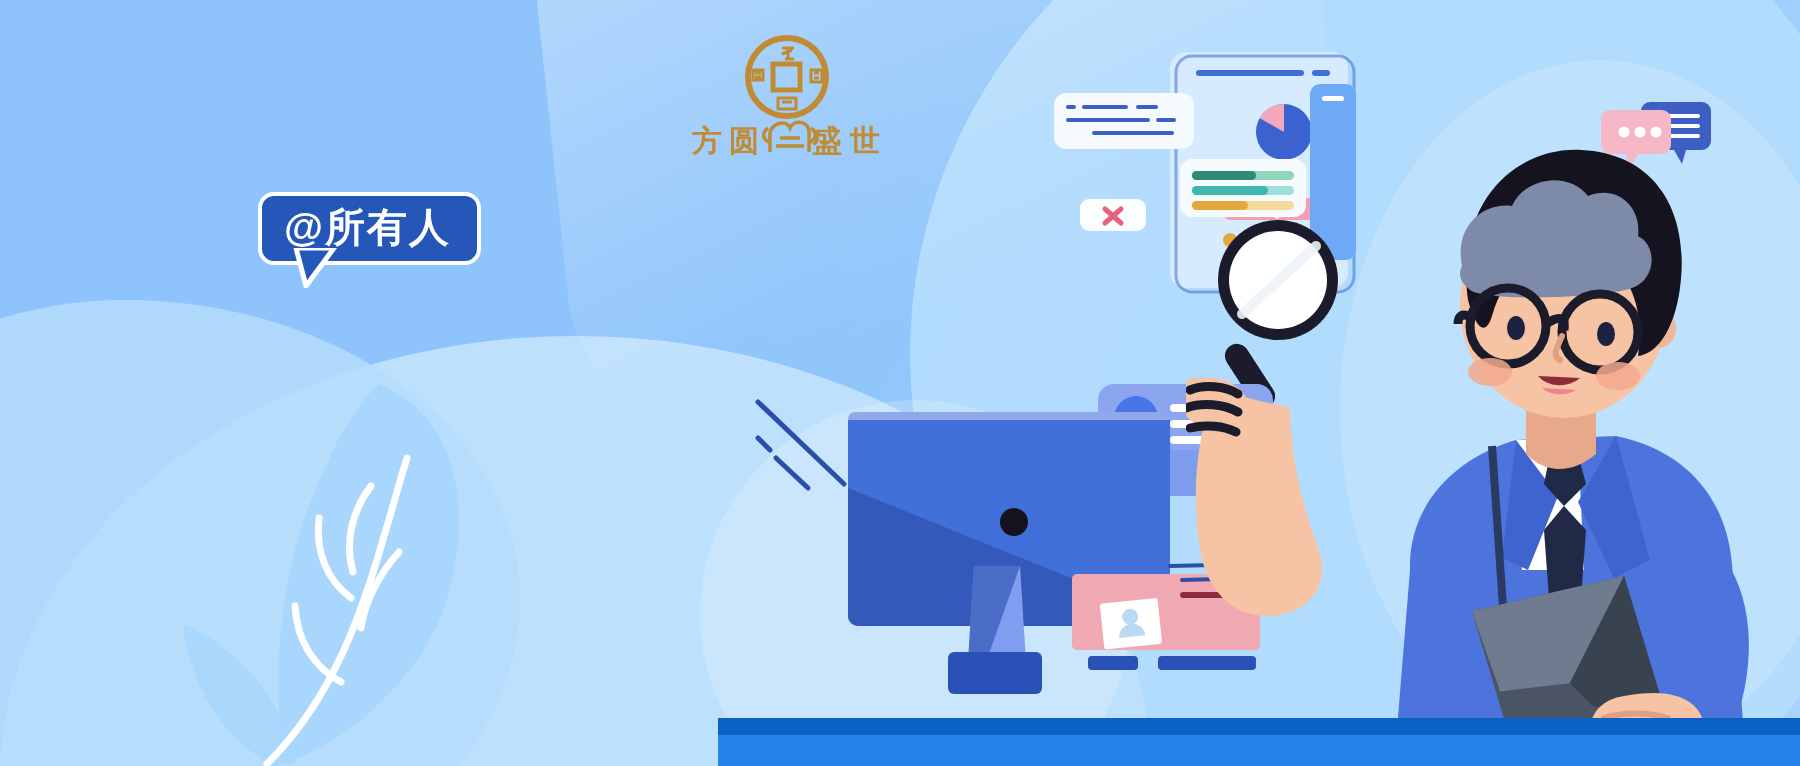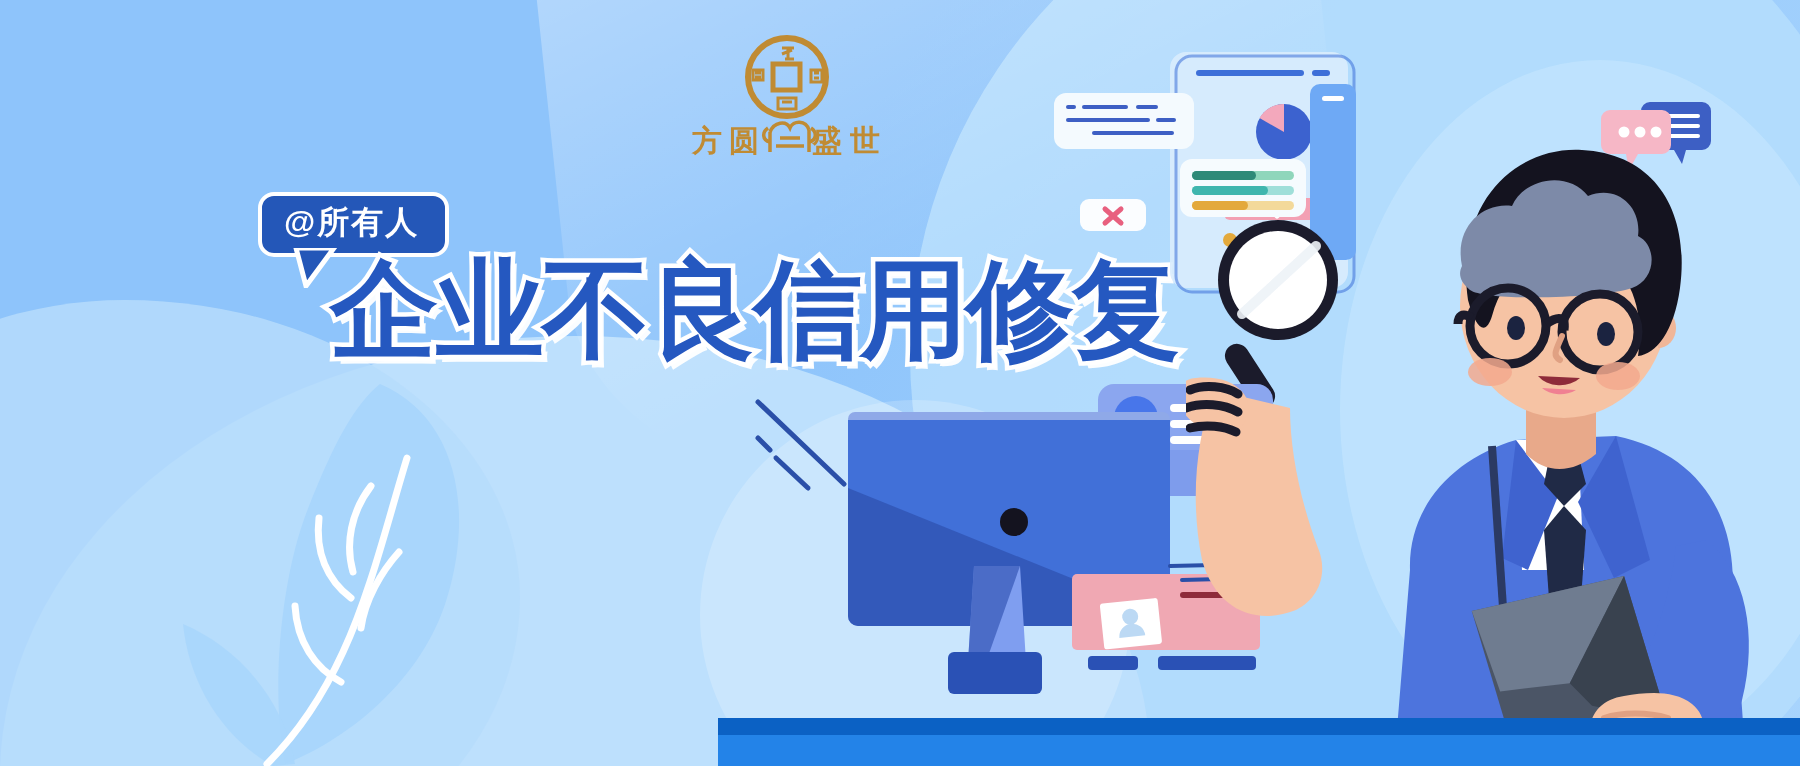--- a/index.html
+++ b/index.html
@@ -49,21 +49,21 @@
 
   
   .logo{position:absolute;left:690px;top:34px;width:195px;height:125px;}
   .logo svg{width:100%;height:100%;display:block;}
 
   
   .badge-wrap{position:absolute;left:258px;top:192px;}
   .badge{
     display:inline-flex;align-items:center;justify-content:center;
     background:#2457b8;color:#ffffff;
-    font-size:32px;font-weight:700;letter-spacing:2px;
+    font-size:40px;font-weight:700;letter-spacing:2px;
     padding:10px 26px 13px 22px;border-radius:16px;
     border:4px solid #ffffff;
     position:relative;
     line-height:1.05;
   }
   .badge-tail{
     position:absolute;left:34px;top:56px;width:46px;height:40px;
   }
 
   
@@ -165,21 +165,20 @@
     </svg>
   </div>
 
   <div class="badge-wrap">
     <div class="badge">@所有人</div>
     <svg class="badge-tail" viewBox="0 0 46 40" xmlns="http://www.w3.org/2000/svg">
       <path d="M4 0 L42 0 L14 38 Z" fill="#2457b8" stroke="#ffffff" stroke-width="5"></path>
     </svg>
   </div>
 
-  <div class="title">企业不良信用修复</div>
 
   <div class="dash2">
     <svg viewBox="0 0 200 250" xmlns="http://www.w3.org/2000/svg">
       <rect x="10" y="4" width="178" height="236" rx="16" fill="#d9ecfd" opacity=".9"></rect>
       <rect x="16" y="8" width="178" height="236" rx="16" fill="none" stroke="#3d6fd8" stroke-width="3" opacity=".55"></rect>
       <rect x="36" y="22" width="108" height="6" rx="3" fill="#3d6fd8"></rect>
       <rect x="152" y="22" width="18" height="6" rx="3" fill="#3d6fd8"></rect>
 
       <g transform="translate(96,56)">
         <circle cx="28" cy="28" r="28" fill="#3c62cf"></circle>

